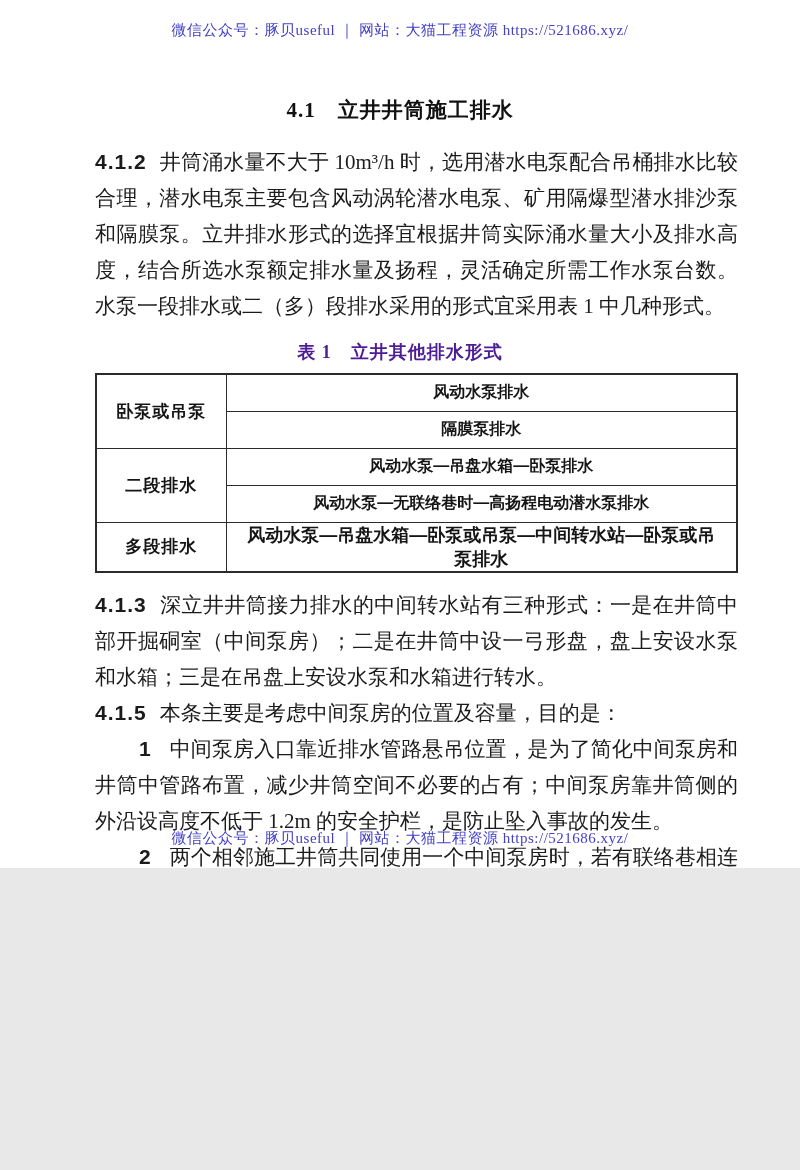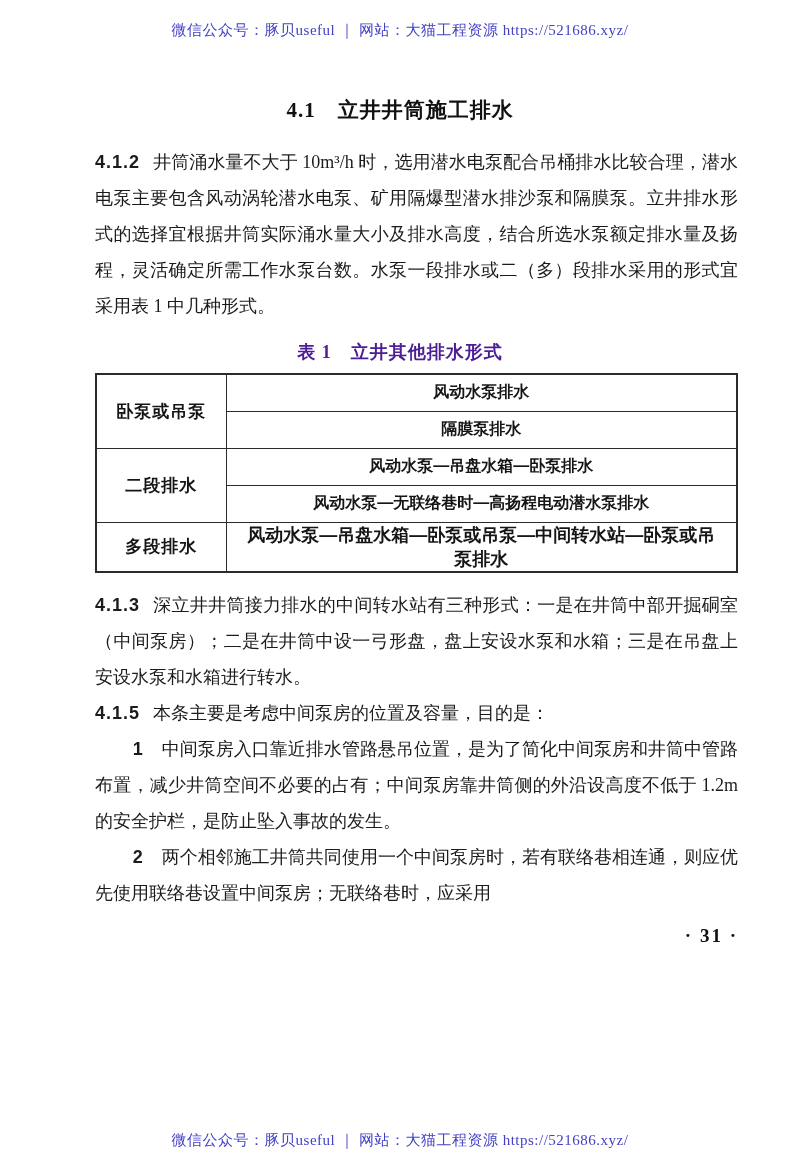--- a/index.html
+++ b/index.html
@@ -1,19 +1,19 @@
 <!DOCTYPE html>
 <html><head>
 <meta charset="utf-8">
 <style>
   * { margin: 0; padding: 0; box-sizing: border-box; }
   html, body { background: #e8e8e8; }
   .page {
     width: 800px;
-    height: 1170px;
+    height: 868px;
     margin: 0 auto;
     background: #ffffff;
     position: relative;
     overflow: hidden;
     font-family: "Liberation Serif", "DejaVu Serif", serif;
     color: #1b1b1b;
   }
   .promo {
     text-align: center;
     color: #4340c6;
@@ -35,21 +35,21 @@
     text-align: center;
     font-size: 21px;
     font-weight: bold;
     margin-top: 56px;
     letter-spacing: 1px;
     color: #111;
   }
   .text-block {
     margin-left: 95px;
     margin-right: 62px;
-    font-size: 18px;
+    font-size: 21px;
     line-height: 36px;
     text-align: justify;
     color: #1b1b1b;
   }
   .first-para { margin-top: 20px; }
   .para-num {
     font-weight: bold;
     font-family: "Liberation Sans", "DejaVu Sans", sans-serif;
     margin-right: 13px;
     letter-spacing: 1px;

